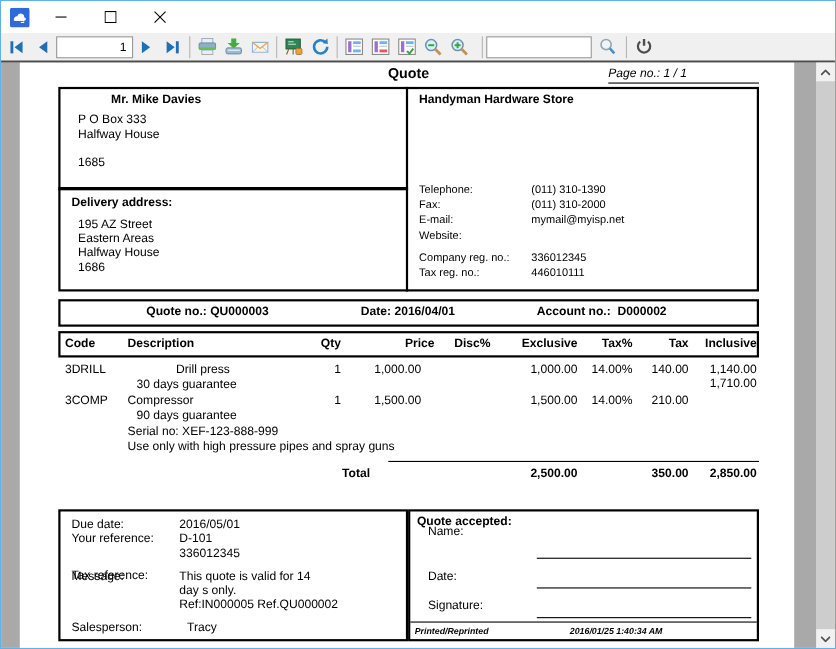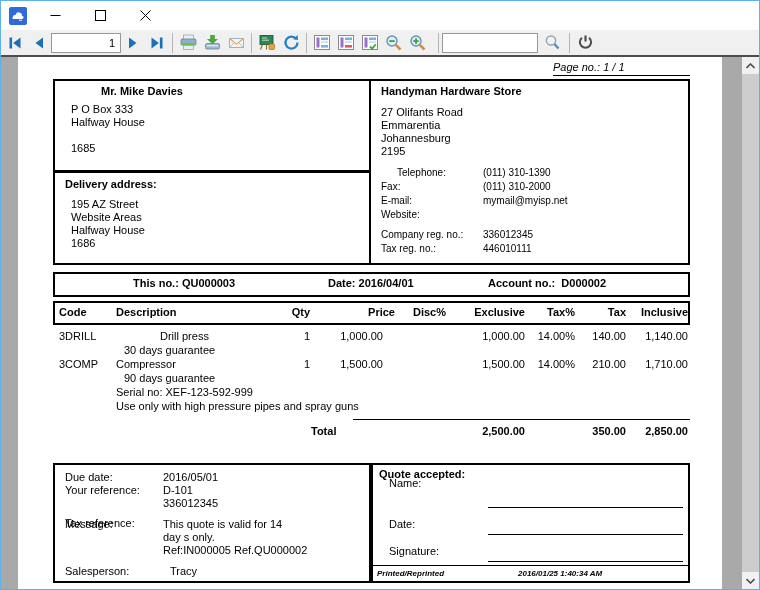--- a/index.html
+++ b/index.html
@@ -191,65 +191,60 @@
           <path d="M8.5 1.5v6" stroke="#4d4d4d" stroke-width="2.2"></path>
           <path d="M5 3.8a5.6 5.6 0 1 0 7 0" fill="none" stroke="#4d4d4d" stroke-width="2"></path>
         </svg>
     </span>
   </div>
 
   <div class="preview">
 
     <div class="page">
 
+      <div class="t b" style="left:35px; top:3px; width:637px; text-align:center; font-size:13px;">Quote</div>
       <div class="t i" style="left:535px; top:4px;"><span>Page no.:</span>&nbsp;<span>1  /  1</span></div>
       <div class="hline" style="left:535px; top:18px; width:137px;"></div>
 
       <div class="box" style="left:35px; top:22px; width:637px; height:186px;"></div>
       <div class="vline" style="left:351px; top:22px; height:186px;"></div>
       <div class="hline" style="left:35px; top:113px; width:318px; height:3px;"></div>
 
       <div class="t b" style="left:47px; top:28px;padding-left:36px;">Mr. Mike Davies</div>
       <div class="t" style="left:53px; top:46px;">
         <div class="addr-line">P O Box 333</div>
         <div class="addr-line">Halfway House</div>
         <div class="addr-line"></div>
         <div class="addr-line">1685</div>
       </div>
 
       <div class="t b" style="left:47px; top:121px;">Delivery address:</div>
       <div class="t" style="left:53px; top:141px;">
         <div class="addr-line">195 AZ Street</div>
-        <div class="addr-line">Website Areas</div>
+        <div class="addr-line">Eastern Areas</div>
         <div class="addr-line">Halfway House</div>
         <div class="addr-line">1686</div>
       </div>
 
       <div class="t b" style="left:363px; top:28px;">Handyman Hardware Store</div>
-      <div class="t" style="left:363px; top:49px;">
-        <div class="addr-line">27 Olifants Road</div>
-        <div class="addr-line">Emmarentia</div>
-        <div class="addr-line">Johannesburg</div>
-        <div class="addr-line">2195</div>
-      </div>
-      <div class="t s10" style="left:363px; top:110px;margin-left:16px;">Telephone:</div>
+      <div class="t s10" style="left:363px; top:110px;">Telephone:</div>
       <div class="t s10" style="left:465px; top:110px;">(011) 310-1390</div>
       <div class="t s10" style="left:363px; top:124px;">Fax:</div>
       <div class="t s10" style="left:465px; top:124px;">(011) 310-2000</div>
       <div class="t s10" style="left:363px; top:138px;">E-mail:</div>
       <div class="t s10" style="left:465px; top:138px;">mymail@myisp.net</div>
       <div class="t s10" style="left:363px; top:152px;">Website:</div>
       <div class="t s10" style="left:465px; top:152px;"></div>
       <div class="t s10" style="left:363px; top:172px;">Company reg. no.:</div>
       <div class="t s10" style="left:465px; top:172px;">336012345</div>
       <div class="t s10" style="left:363px; top:186px;">Tax reg. no.:</div>
       <div class="t s10" style="left:465px; top:186px;">446010111</div>
 
       <div class="box" style="left:35px; top:215px; width:637px; height:25px;"></div>
-      <div class="t b" style="left:115px; top:220px;"><span>This no.:</span>&nbsp;<span>QU000003</span></div>
+      <div class="t b" style="left:115px; top:220px;"><span>Quote no.:</span>&nbsp;<span>QU000003</span></div>
       <div class="t b" style="left:310px; top:220px;"><span>Date:</span>&nbsp;<span>2016/04/01</span></div>
       <div class="t b" style="left:470px; top:220px;"><span>Account no.:</span>&nbsp;&nbsp;<span>D000002</span></div>
 
       <div class="box" style="left:35px; top:244px; width:637px; height:24px;"></div>
       <div class="t b" style="left:41px; top:249px;">Code</div>
       <div class="t b" style="left:98px; top:249px;">Description</div>
       <div class="t b" style="right:412px; top:249px;">Qty</div>
       <div class="t b" style="right:327px; top:249px;">Price</div>
       <div class="t b" style="right:276px; top:249px;">Disc%</div>
       <div class="t b" style="right:197px; top:249px;">Exclusive</div>
@@ -272,23 +267,23 @@
 
       <div>
         <div class="t" style="left:41px; top:301px;text-align:center;">3COMP</div>
         <div class="t" style="left:98px; top:301px;">Compressor</div>
         <div class="t" style="right:412px; top:301px;">1</div>
         <div class="t" style="right:339px; top:301px;">1,500.00</div>
         <div class="t" style="right:276px; top:301px;"></div>
         <div class="t" style="right:197px; top:301px;">1,500.00</div>
         <div class="t" style="right:147px; top:301px;">14.00%</div>
         <div class="t" style="right:96px;  top:301px;">210.00</div>
-        <div class="t" style="right:34px;  top:301px;">1,710.00</div>
+        <div class="t" style="right:34px;  top:286px;">1,710.00</div>
         <div class="t" style="left:106px; top:315px;">90 days guarantee</div>
-        <div class="t" style="left:98px;  top:329px;">Serial no: XEF-123-592-999</div>
+        <div class="t" style="left:98px;  top:329px;">Serial no: XEF-123-888-999</div>
         <div class="t" style="left:98px;  top:343px;">Use only with high pressure pipes and spray guns</div>
       </div>
 
       <div class="hline" style="left:335px; top:362px; width:337px;"></div>
       <div class="t b" style="left:293px; top:368px;">Total</div>
       <div class="t b" style="right:197px; top:368px;">2,500.00</div>
       <div class="t b" style="right:96px; top:368px;">350.00</div>
       <div class="t b" style="right:34px; top:368px;">2,850.00</div>
 
       <div class="box" style="left:35px; top:406px; width:318px; height:120px;"></div>

